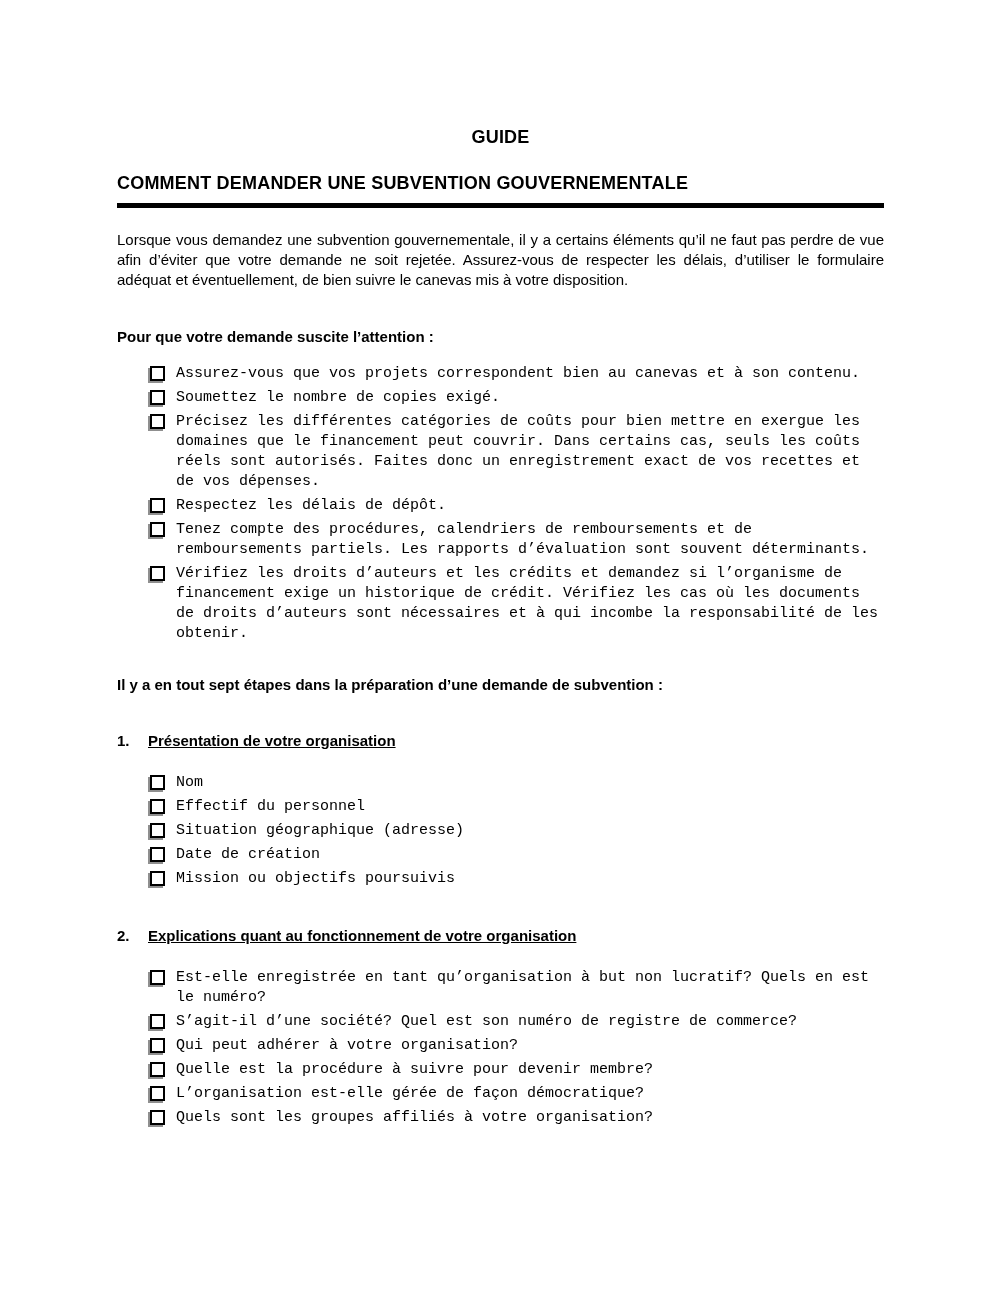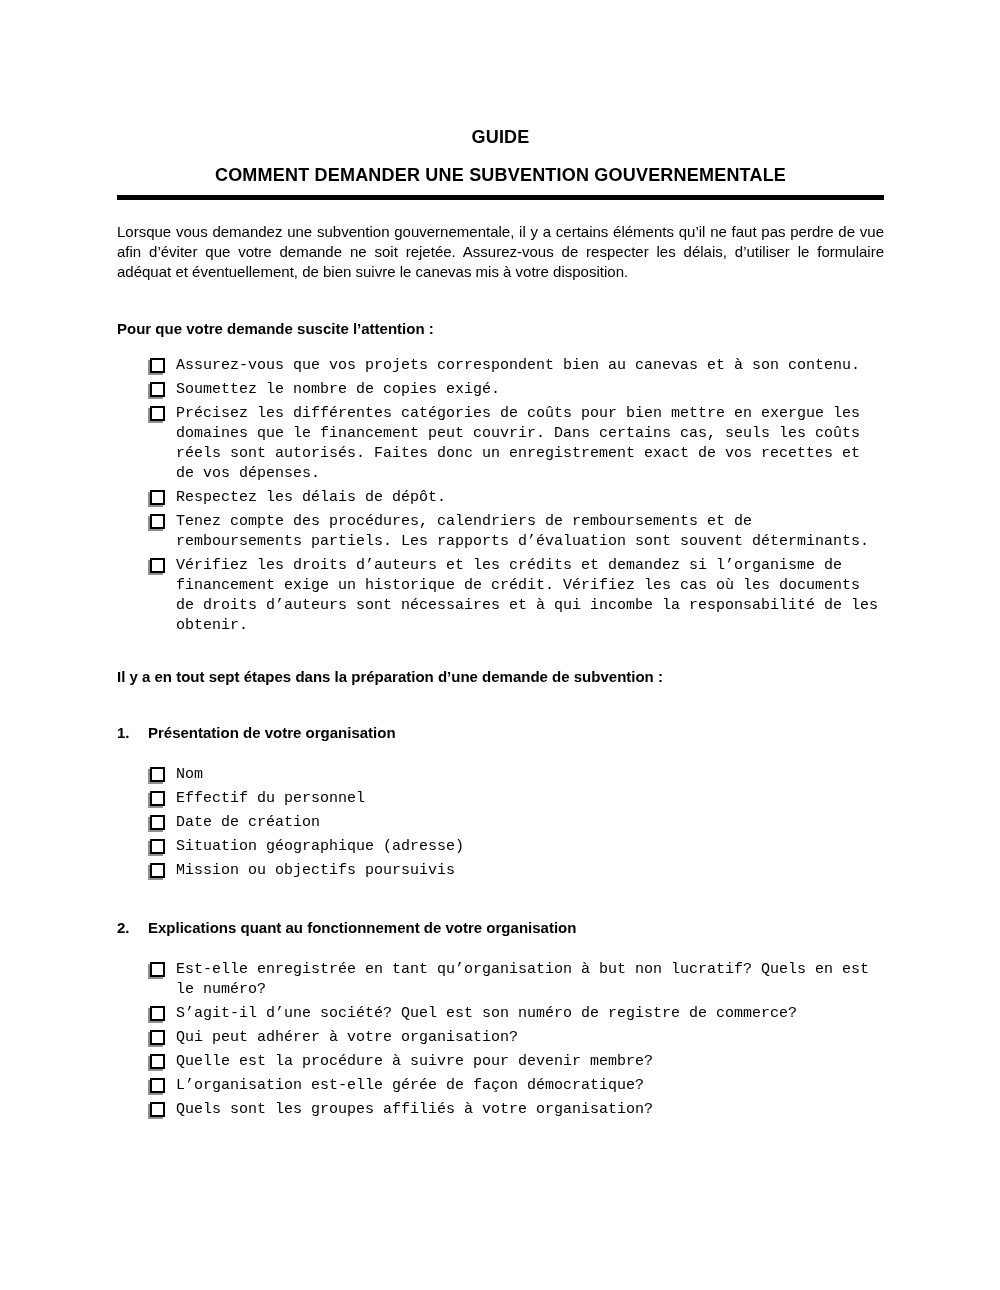--- a/index.html
+++ b/index.html
@@ -25,25 +25,25 @@
   .title {
     margin: 0;
     padding-top: 126px;
     font-size: 18px;
     line-height: 22px;
     font-weight: 700;
     text-align: center;
     letter-spacing: 0.2px;
   }
   .subtitle {
-    margin: 16px 0 0 0;
+    margin: 24px 0 0 0;
     font-size: 18px;
     line-height: 22px;
     font-weight: 700;
-    text-align: center;
+    text-align: left;
     letter-spacing: 0.2px;
   }
   .rule {
     margin-top: 9px;
     height: 5px;
     background: #000000;
   }
   p { margin: 0; }
   .intro {
     margin-top: 22px;
@@ -78,21 +78,21 @@
   .section-heading {
     display: flex;
     align-items: flex-start;
     font-weight: 700;
   }
   .section-1-heading { margin-top: 36px; }
   .section-2-heading { margin-top: 37px; }
   .sec-num {
     flex: 0 0 31px;
   }
-  .sec-title { flex: 1 1 auto; }
+  .sec-title { flex: 1 1 auto; text-decoration: underline; }
 </style>
 </head>
 <body>
 
 <main class="page">
 
   <h1 class="title">GUIDE</h1>
 
   <h2 class="subtitle">COMMENT DEMANDER UNE SUBVENTION GOUVERNEMENTALE</h2>
 
@@ -140,25 +140,25 @@
       <div class="check-item">
         <span class="checkbox"></span>
         <span class="check-text">Nom</span>
       </div>
       <div class="check-item">
         <span class="checkbox"></span>
         <span class="check-text">Effectif du personnel</span>
       </div>
       <div class="check-item">
         <span class="checkbox"></span>
-        <span class="check-text">Date de création</span>
+        <span class="check-text">Situation géographique (adresse)</span>
       </div>
       <div class="check-item">
         <span class="checkbox"></span>
-        <span class="check-text">Situation géographique (adresse)</span>
+        <span class="check-text">Date de création</span>
       </div>
       <div class="check-item">
         <span class="checkbox"></span>
         <span class="check-text">Mission ou objectifs poursuivis</span>
       </div>
     </div>
   </section>
 
   <section class="section">
     <div class="section-heading section-2-heading">

